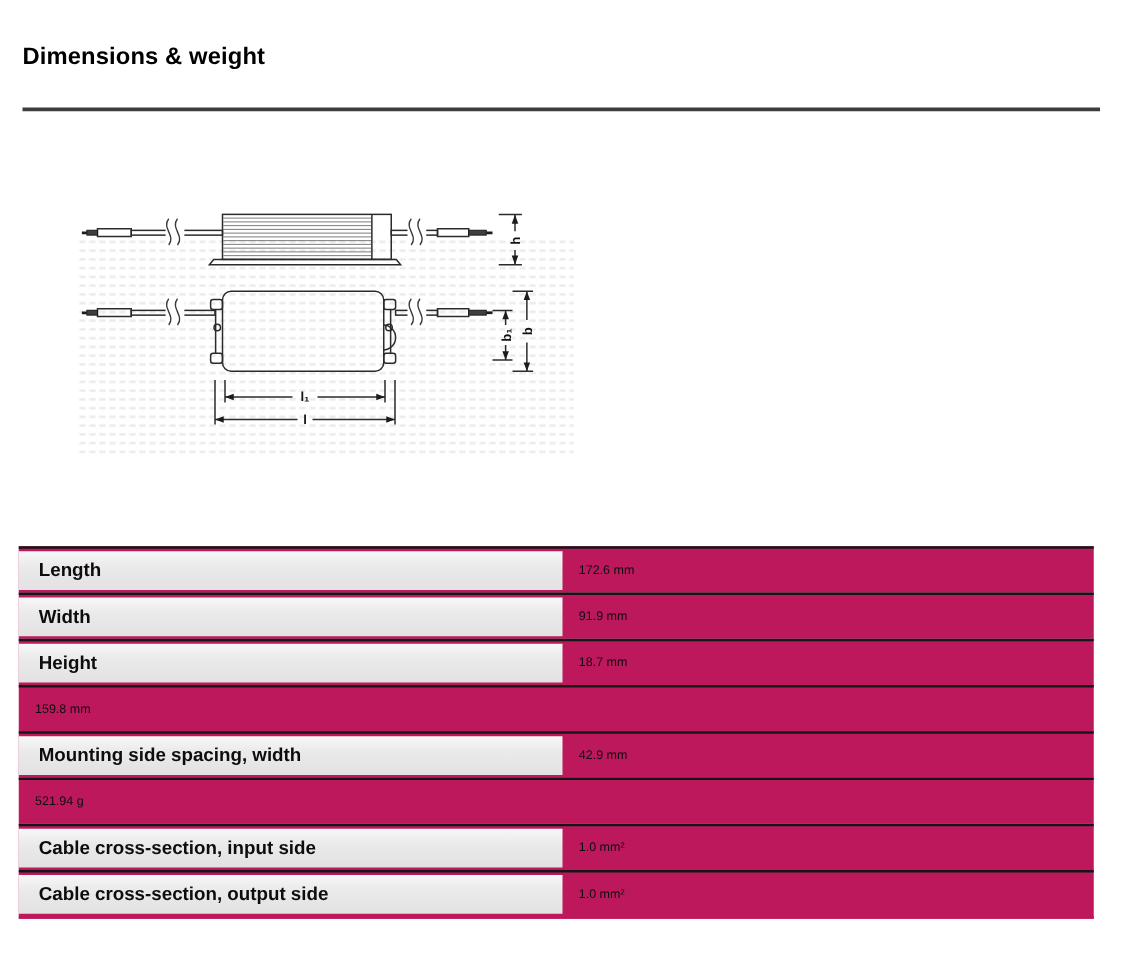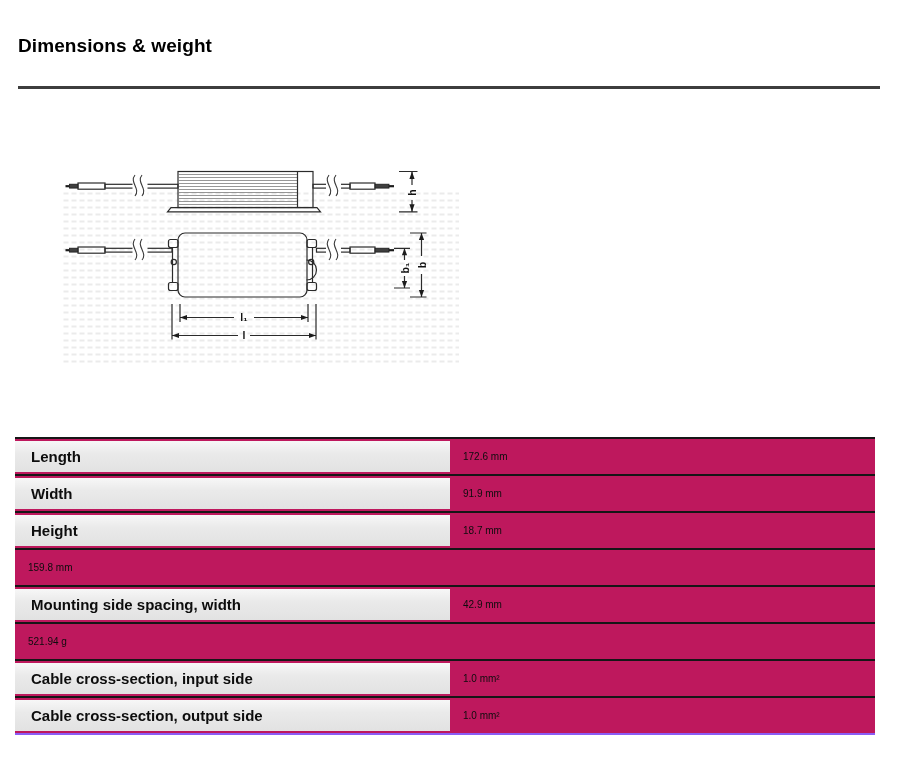--- a/index.html
+++ b/index.html
@@ -47,21 +47,21 @@
     width: 860px;
   }
   .trow {
     display: flex;
     border-top: 2px solid #161616;
     height: 35px;
     background: #be185d;
     align-items: center;
   }
   .trow:last-child {
-    border-bottom: 2px solid #8b5cf6;
+    border-bottom: 2px solid #be185d;
   }
   .tlabel {
     width: 435px;
     box-sizing: border-box;
     padding: 2px 0;
   }
   .tlabel span {
     display: flex;
     align-items: center;
     height: 31px;

